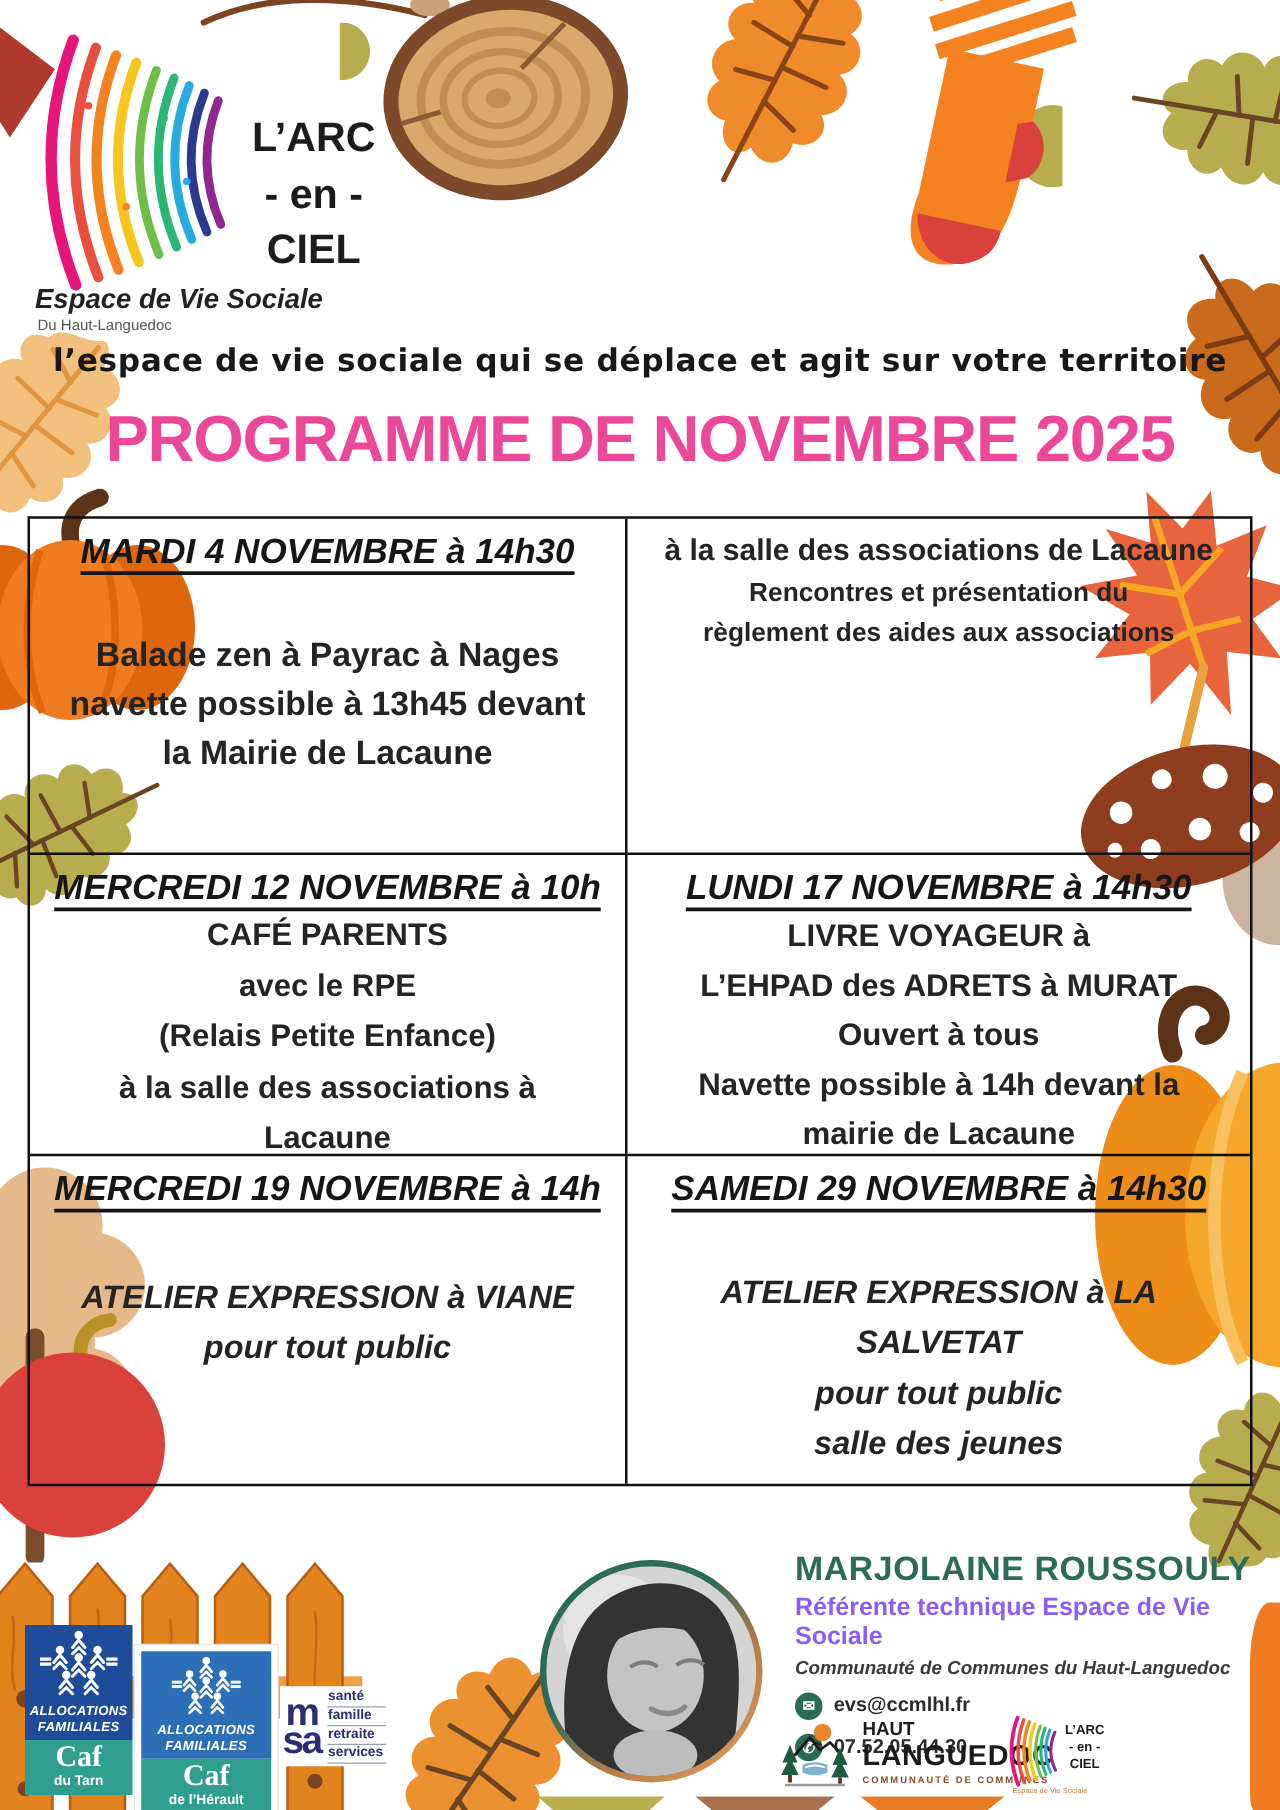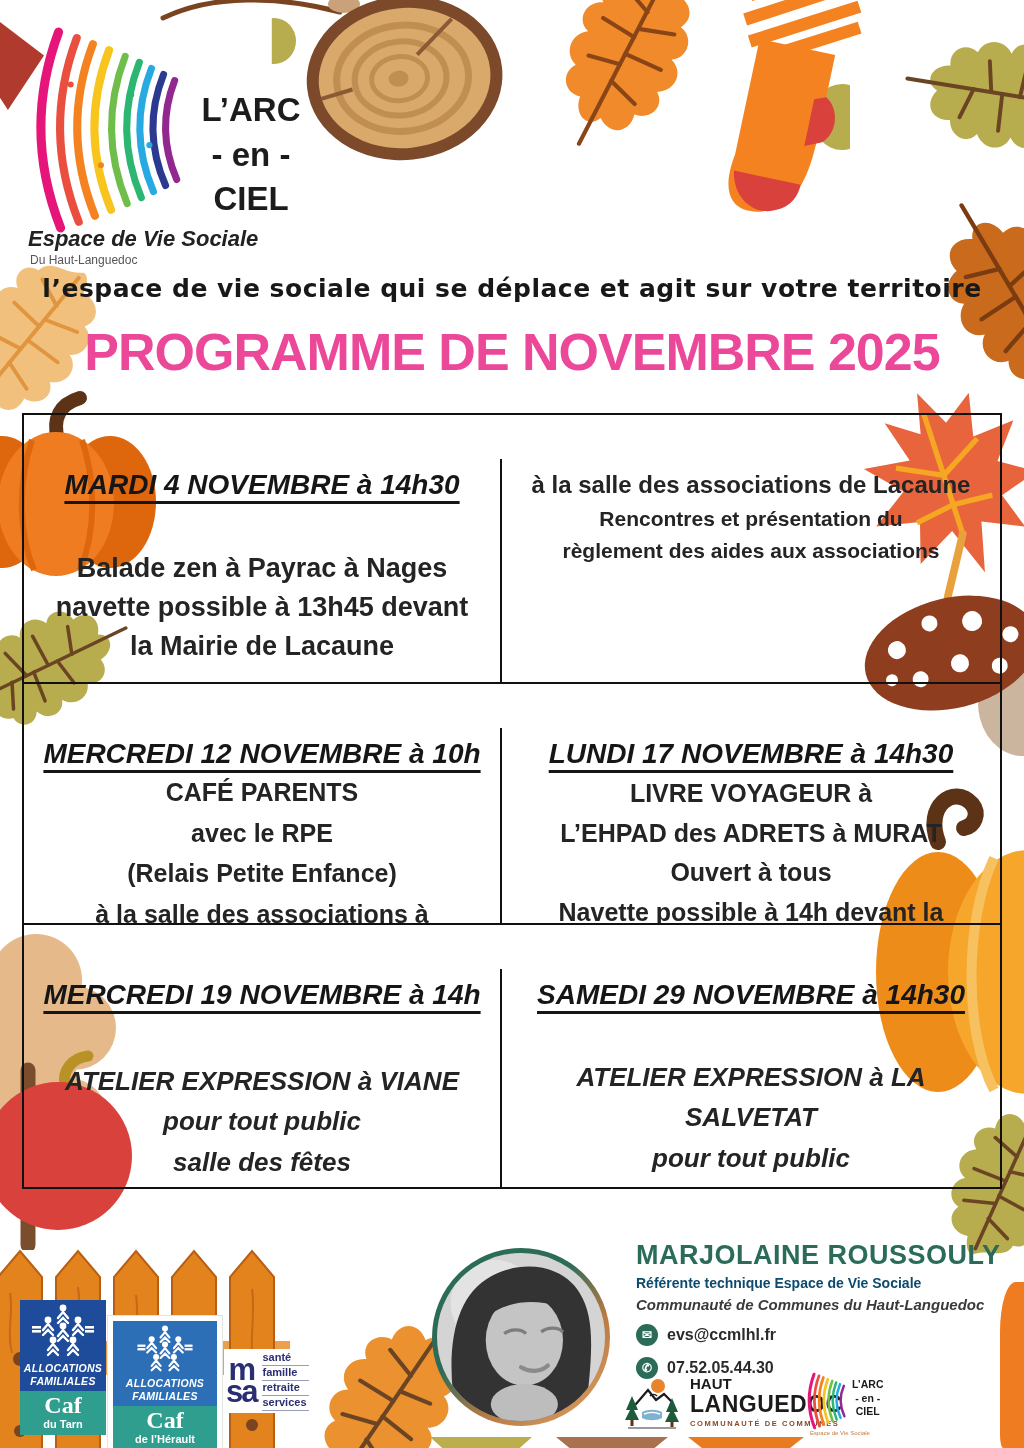--- a/index.html
+++ b/index.html
@@ -20,42 +20,42 @@
   .tagline{position:absolute;left:0;top:274px;width:100%;text-align:center;z-index:3;
     font-family:"DejaVu Sans",cursive,sans-serif;font-weight:700;
     font-size:25px;color:#181818;letter-spacing:.5px;}
   .title{position:absolute;left:0;top:322px;width:100%;text-align:center;z-index:3;margin:0;
     font-size:52px;font-weight:700;letter-spacing:-1px;color:#ec4899;}
   
   .events{position:absolute;left:22px;top:413px;width:976px;height:772px;z-index:2;
     display:grid;grid-template-columns:478px 498px;grid-template-rows:269px 241px 262px;
     border:2px solid #111;}
   .cell{border-right:2px solid #111;border-bottom:2px solid #111;
-    display:flex;flex-direction:column;align-items:center;text-align:center;overflow:hidden;margin-top:44px;}
+    display:flex;flex-direction:column;align-items:center;text-align:center;overflow:hidden;}
   .cell:nth-child(2n){border-right:none;}
   .cell:nth-child(n+5){border-bottom:none;}
   .cell-header{margin:10px 6px 0 6px;font-size:28px;font-weight:700;font-style:italic;color:#161616;}
   .cell-header span{text-decoration:underline;text-decoration-thickness:2.5px;text-underline-offset:7px;}
   .cell-body{margin:0;padding:0 8px;}
   .cell-body p{margin:0;}
   .c1 .cell-body{margin-top:48px;font-size:27px;font-weight:700;line-height:1.45;color:#242424;}
   .c2 .cell-body{margin-top:8px;font-size:21px;font-weight:700;line-height:1.52;color:#242424;}
   .c2 .cell-body p:first-child{font-size:24px;}
   .c3 .cell-body{margin-top:2px;font-size:25px;font-weight:700;line-height:1.62;color:#242424;}
   .c4 .cell-body{margin-top:4px;font-size:25px;font-weight:700;line-height:1.58;color:#242424;}
   .c5 .cell-body{margin-top:50px;font-size:26px;font-weight:700;font-style:italic;line-height:1.55;color:#242424;}
   .c6 .cell-body{margin-top:46px;font-size:26px;font-weight:700;font-style:italic;line-height:1.55;color:#242424;}
   
   .photo{position:absolute;left:432px;top:1248px;width:178px;height:178px;border-radius:50%;
     background:linear-gradient(140deg,#2C6B58 0%,#2C6B58 40%,#b97a43 65%,#e2a367 100%);
     padding:5px;box-sizing:border-box;z-index:4;}
   .photo svg{display:block;border-radius:50%;}
   .contact{position:absolute;left:636px;top:1240px;width:376px;z-index:4;}
   .contact-name{font-size:27px;font-weight:700;letter-spacing:.5px;color:#2A6B5A;}
-  .contact-role{margin-top:4px;font-size:14px;font-weight:700;color:#0c4a6e;}
+  .contact-role{margin-top:4px;font-size:20px;font-weight:700;color:#8b5cf6;}
   .contact-org{margin-top:5px;font-size:15px;font-weight:700;font-style:italic;color:#3a3a3a;}
   .contact-row{margin-top:11px;display:flex;align-items:center;gap:9px;
     font-size:16px;font-weight:700;color:#2b2b2b;}
   .contact-ic{width:22px;height:22px;border-radius:50%;background:#2C6B58;color:#fff;
     display:flex;align-items:center;justify-content:center;font-size:12px;flex:0 0 22px;}
   
   .caf{position:absolute;z-index:4;text-align:center;}
   .caf-top{background:#1E4C9A;color:#fff;padding:4px 0 3px;}
   .caf2 .caf-top{background:#2D6FB7;}
   .caf-alloc{font-size:10.5px;font-weight:700;font-style:italic;line-height:1.25;letter-spacing:.3px;}
@@ -323,21 +323,20 @@
         <p>Ouvert à tous</p>
         <p>Navette possible à 14h devant la</p>
         <p>mairie de Lacaune</p>
       </div>
     </section>
     <section class="cell c5">
       <h2 class="cell-header"><span>MERCREDI 19 NOVEMBRE à 14h</span></h2>
       <div class="cell-body">
         <p>ATELIER EXPRESSION à VIANE</p>
         <p>pour tout public</p>
-        <p>salle des fêtes</p>
       </div>
     </section>
     <section class="cell c6">
       <h2 class="cell-header"><span>SAMEDI 29 NOVEMBRE à 14h30</span></h2>
       <div class="cell-body">
         <p>ATELIER EXPRESSION à LA</p>
         <p>SALVETAT</p>
         <p>pour tout public</p>
         <p>salle des jeunes</p>
       </div>

